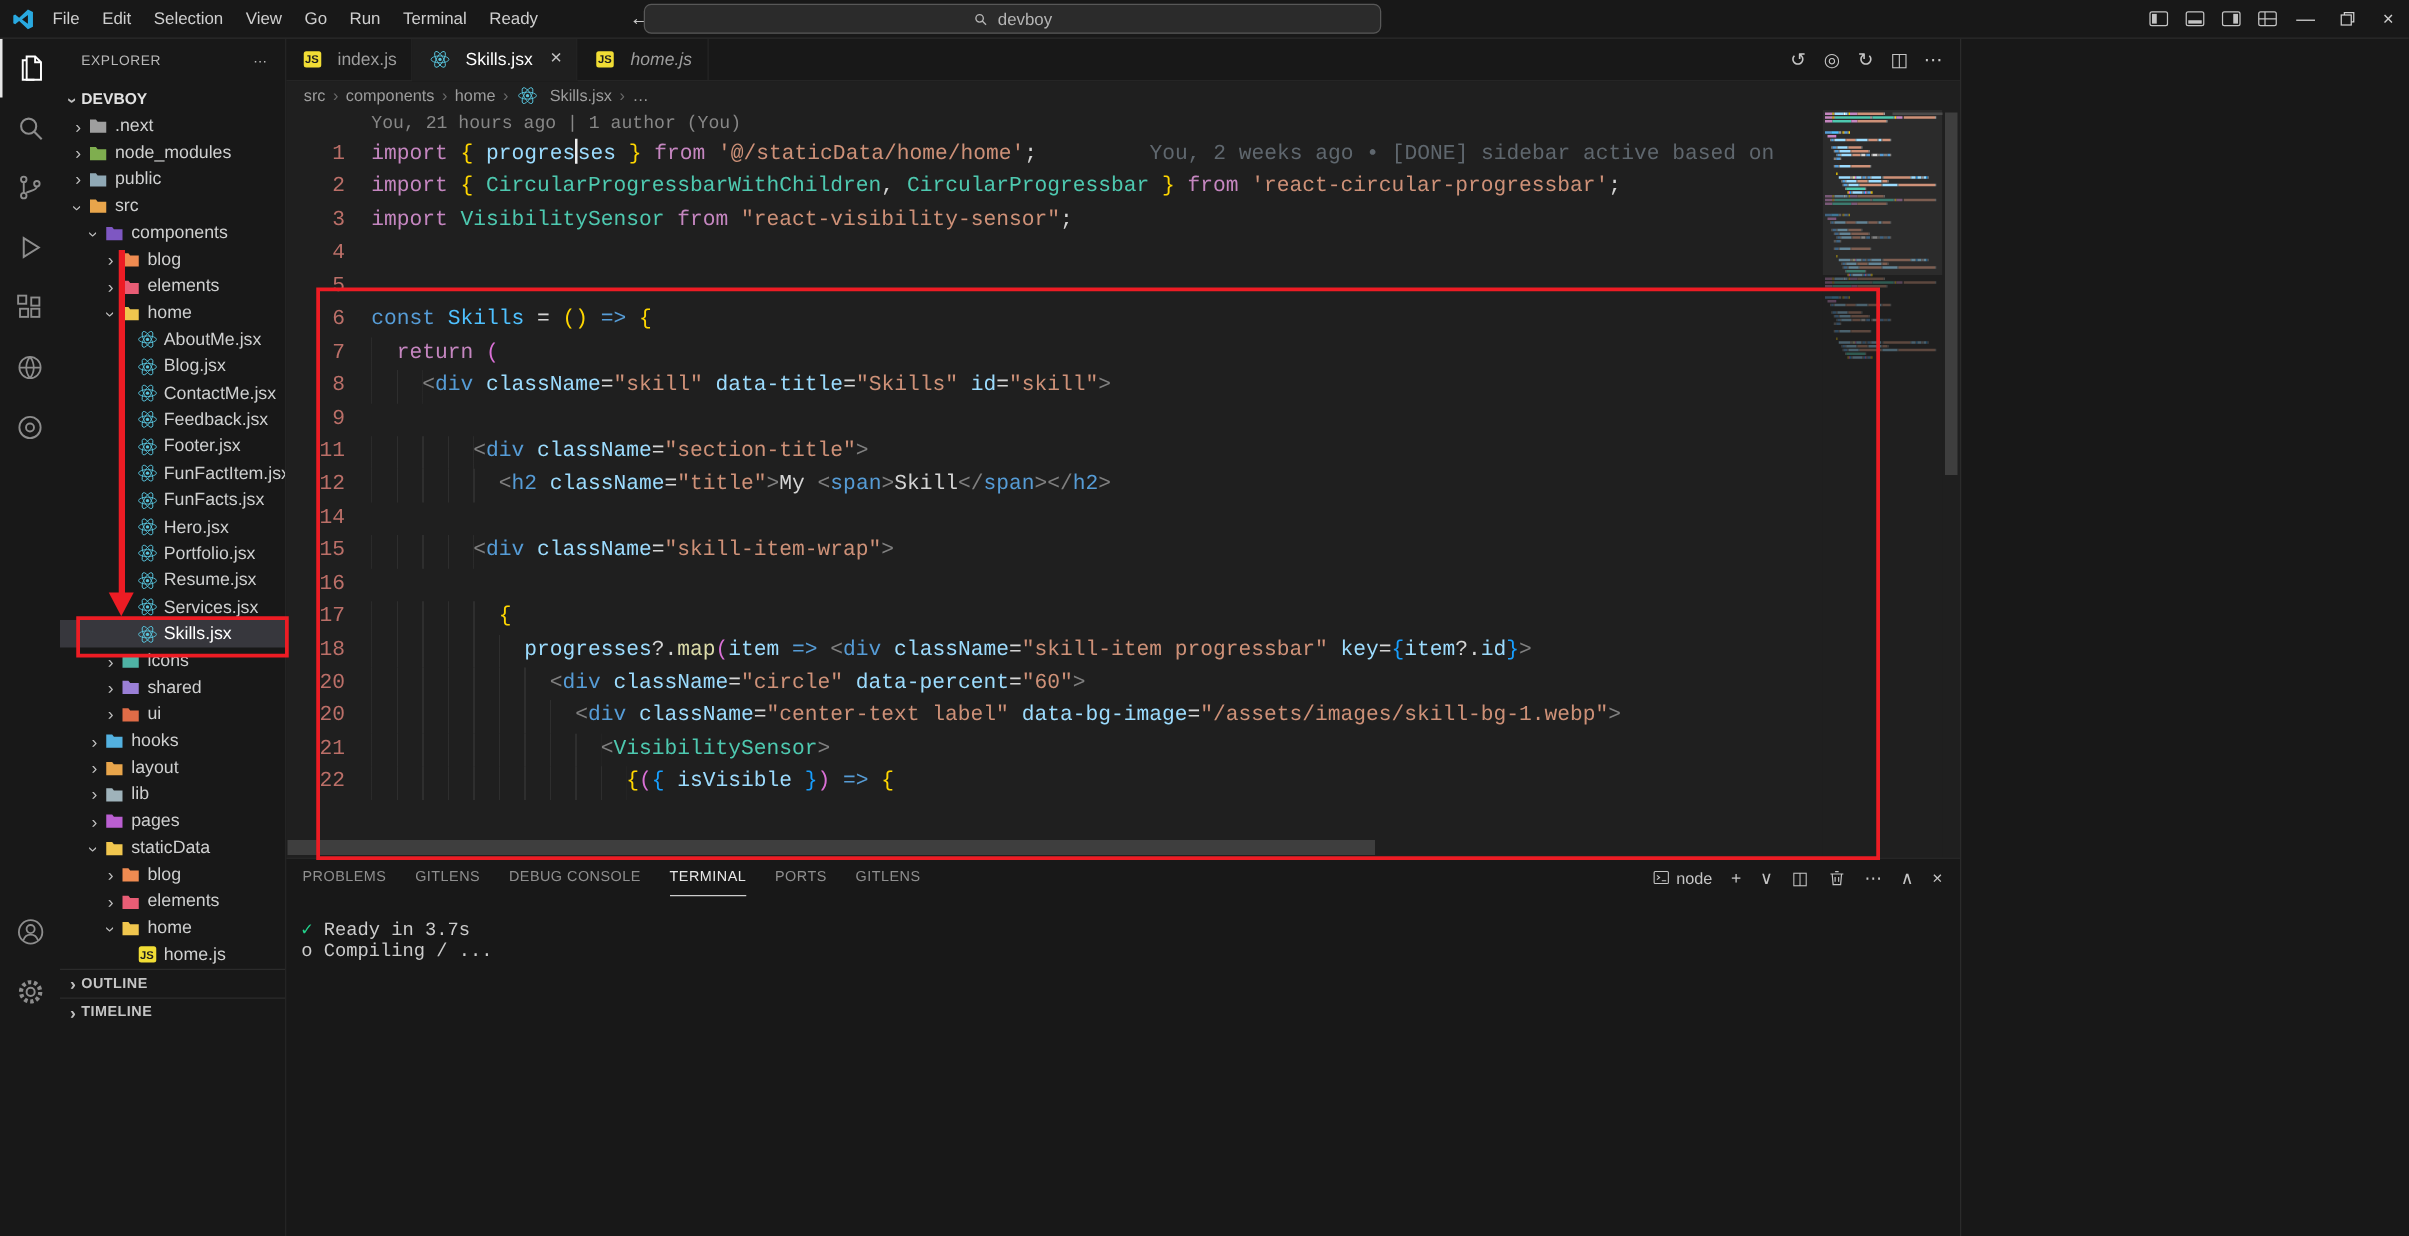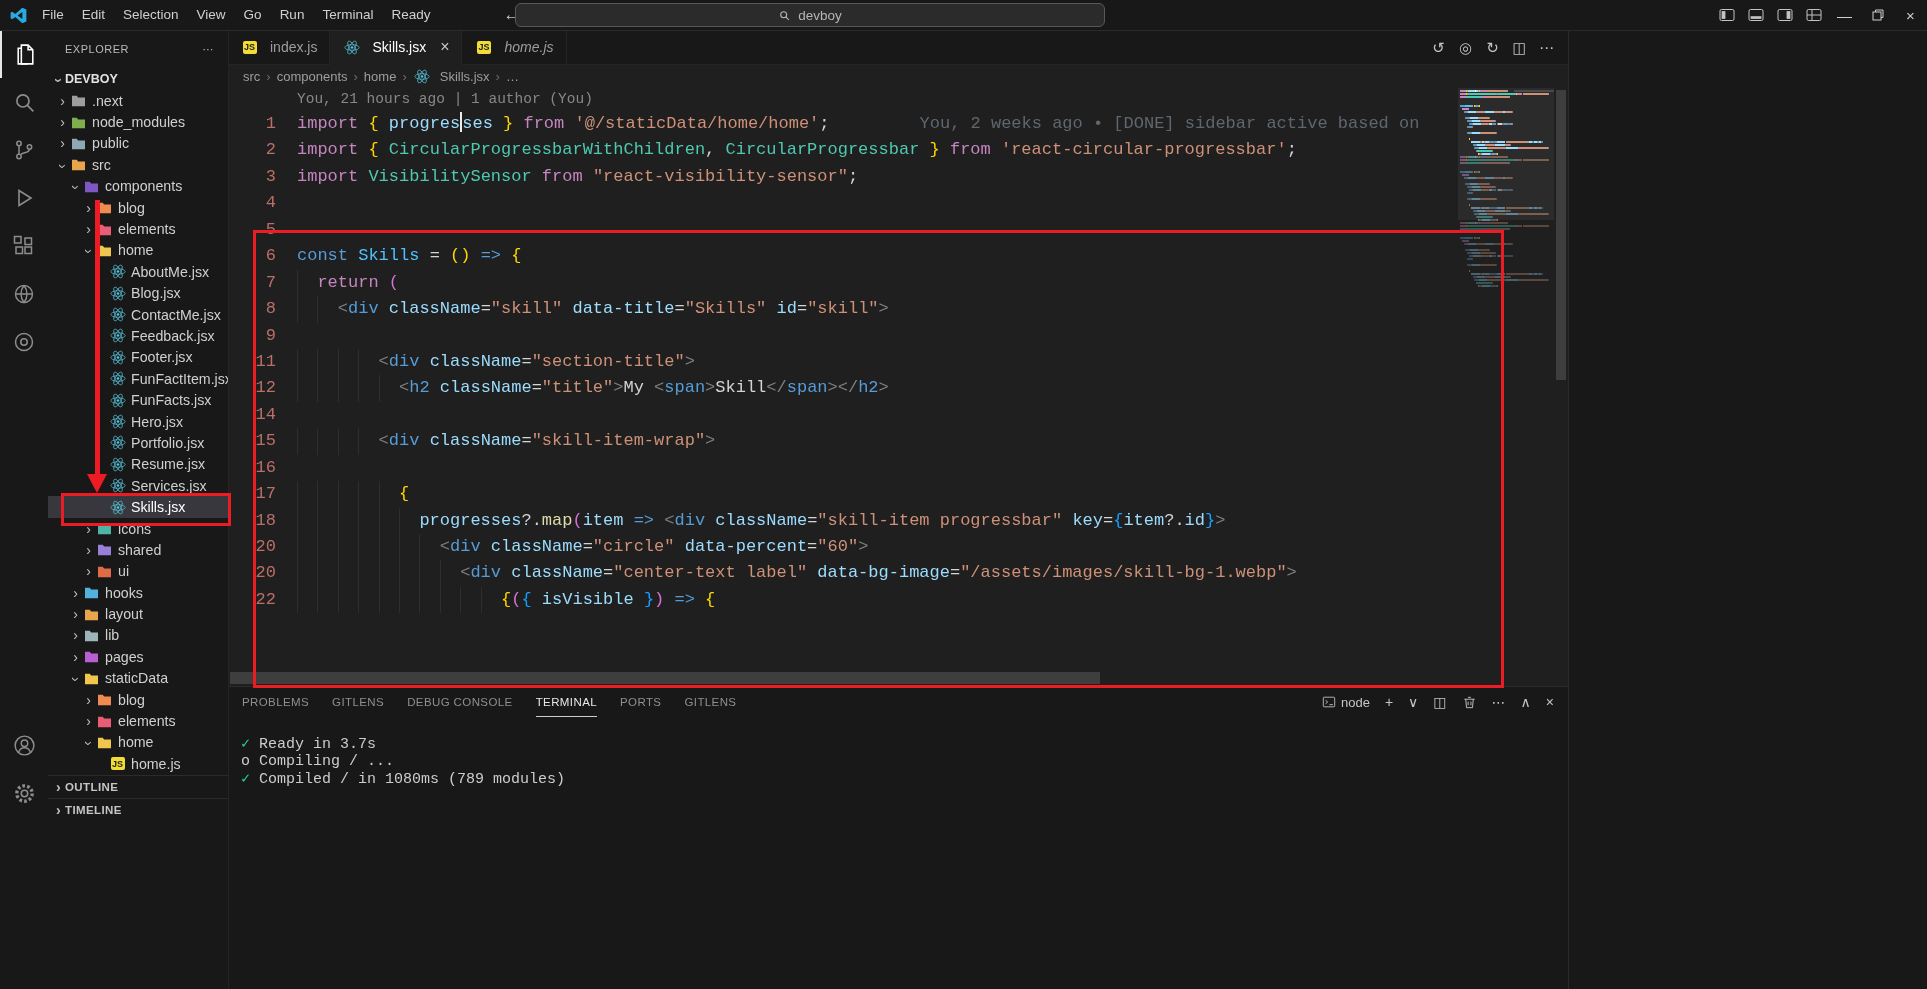--- a/index.html
+++ b/index.html
@@ -730,20 +730,24 @@
         </div>
         <div class="code-line">
           <span class="ln">20</span>
           <span class="lc"><span class="ind" style="width: 14ch;"></span><span class="tk-ab">&lt;</span><span class="tk-tag">div</span><span class="tk-p"> </span><span class="tk-attr">className</span><span class="tk-p">=</span><span class="tk-s">"circle"</span><span class="tk-p"> </span><span class="tk-attr">data-percent</span><span class="tk-p">=</span><span class="tk-s">"60"</span><span class="tk-ab">&gt;</span></span>
         </div>
         <div class="code-line">
           <span class="ln">20</span>
           <span class="lc"><span class="ind" style="width: 16ch;"></span><span class="tk-ab">&lt;</span><span class="tk-tag">div</span><span class="tk-p"> </span><span class="tk-attr">className</span><span class="tk-p">=</span><span class="tk-s">"center-text label"</span><span class="tk-p"> </span><span class="tk-attr">data-bg-image</span><span class="tk-p">=</span><span class="tk-s">"/assets/images/skill-bg-1.webp"</span><span class="tk-ab">&gt;</span></span>
         </div>
         <div class="code-line">
+          <span class="ln">21</span>
+          <span class="lc"><span class="ind" style="width: 18ch;"></span><span class="tk-ab">&lt;</span><span class="tk-t">VisibilitySensor</span><span class="tk-ab">&gt;</span></span>
+        </div>
+        <div class="code-line">
           <span class="ln">22</span>
           <span class="lc"><span class="ind" style="width: 20ch;"></span><span class="tk-b1">{</span><span class="tk-b2">(</span><span class="tk-b3">{</span><span class="tk-p"> </span><span class="tk-v">isVisible</span><span class="tk-p"> </span><span class="tk-b3">}</span><span class="tk-b2">)</span><span class="tk-p"> </span><span class="tk-kb">=&gt;</span><span class="tk-p"> </span><span class="tk-b1">{</span></span>
         </div>
       </div>
     <div id="minimap">
       <div id="mm-slider"></div>
       <div id="minimap-content">
           <div class="mm-line" style="top: 0px; opacity: 1;">
             <div style="position: absolute; left: 2px; top: 0px; width: 6.3px; height: 2px; background: rgb(197, 134, 192);"></div>
             <div style="position: absolute; left: 8.3px; top: 0px; width: 1px; height: 2px; background: rgb(255, 215, 0);"></div>
@@ -1366,21 +1370,21 @@
             <svg width="15" height="15" viewBox="0 0 16 16" fill="none" stroke="currentColor">
               <path d="M2.5 4.5h11M6.5 2.5h3M4 4.5l.8 9h6.4l.8-9M6.5 7v4M9.5 7v4"></path>
             </svg>
           </span>
           <span class="pact">⋯</span>
           <span class="pact">∧</span>
           <span class="pact">×</span>
         </span>
     </div>
   </div>
-  <div id="terminal"><div class="tline"><span></span></div><div class="tline"><span class="tl-check">✓ </span><span>Ready in 3.7s</span></div><div class="tline"><span>o </span><span>Compiling / ...</span></div><div class="tline"><span class="tl-check">✓ </span><span>Compiled / in 1080ms (789 modules)</span></div></div>
+  <div id="terminal"><div class="tline"><span></span></div><div class="tline"><span class="tl-check">✓ </span><span>Ready in 3.7s</span></div><div class="tline"><span>o </span><span>Compiling / ...</span></div></div>
 </div>
 
 <div id="secondary"></div>
 
 <div class="anno" id="anno-code"></div>
 <div class="anno" id="anno-file"></div>
 <div class="anno" id="arrow-line"></div>
 <div class="anno" id="arrow-head"></div>
 
 </body></html>

